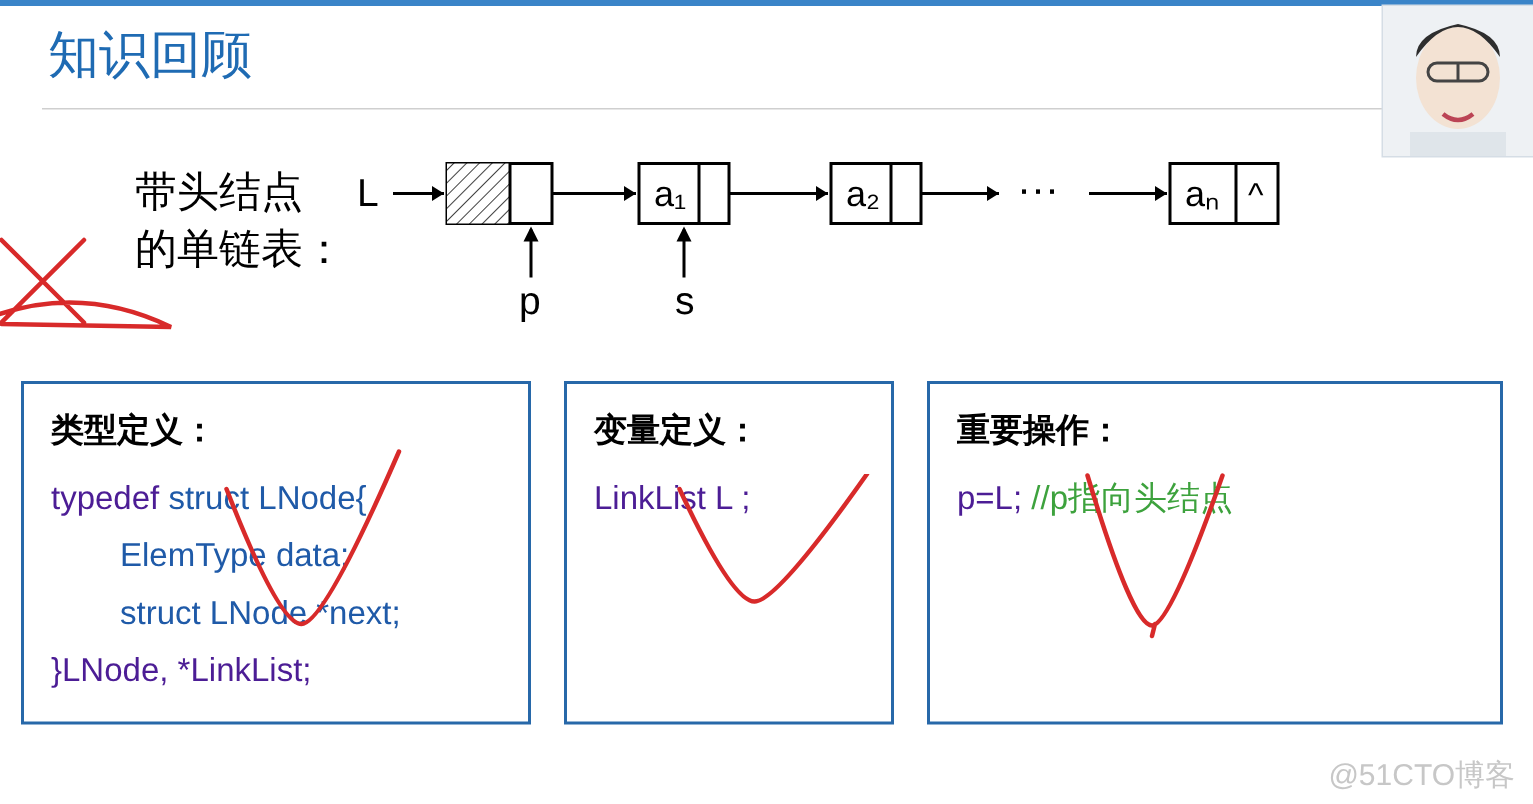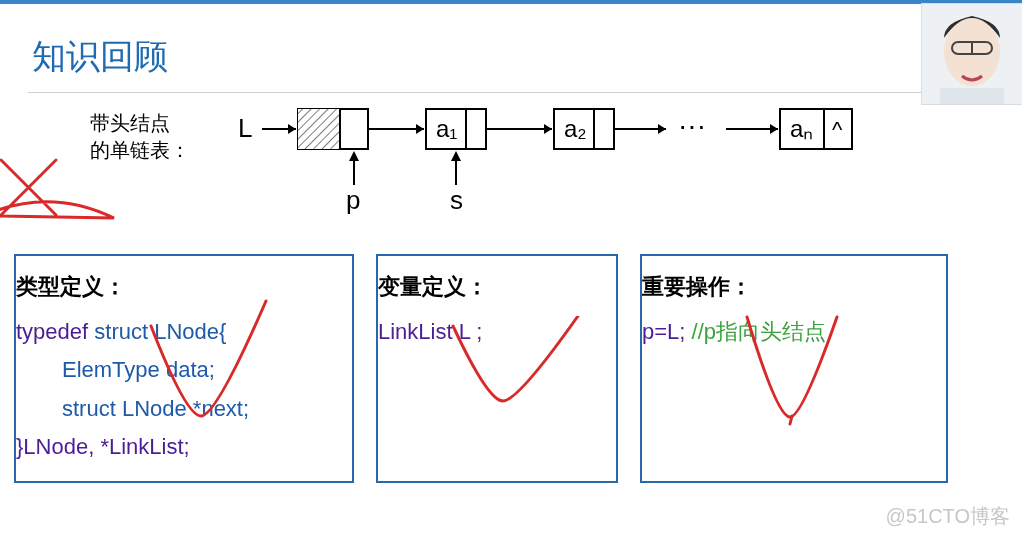--- a/index.html
+++ b/index.html
@@ -13,30 +13,30 @@
     position: relative;
   }
   .topbar {
     width: 100%;
     height: 4px;
     background: #3a84c8;
   }
   .title {
     color: #1f6bb3;
     font-size: 34px;
-    margin: 30px 0 12px 32px;
+    margin: 10px 0 12px 32px;
     font-weight: 400;
   }
   .title-rule {
     border: none;
     border-top: 1px solid #cfcfcf;
     margin: 0 28px 16px 28px;
   }
   .diagram-label {
-    font-size: 20px;
+    font-size: 28px;
     color: #000;
     position: absolute;
     top: 110px;
     left: 90px;
     line-height: 1.35;
     font-family: "KaiTi", "Microsoft YaHei", serif;
   }
   .diagram-wrap {
     position: absolute;
     left: 238px;
@@ -54,30 +54,30 @@
   .boxes {
     position: absolute;
     left: 14px;
     top: 254px;
     width: 996px;
     display: flex;
     gap: 22px;
   }
   .panel {
     border: 2px solid #2768a9;
-    padding: 12px 16px 14px 0;
+    padding: 12px 16px 14px 18px;
     box-sizing: border-box;
     font-size: 22px;
     line-height: 1.75;
     position: relative;
     background: #fff;
   }
   .panel.typedef { width: 340px; }
-  .panel.vardef  { width: 242px; }
-  .panel.opdef   { width: 308px; }
+  .panel.vardef  { width: 220px; }
+  .panel.opdef   { width: 384px; }
   .panel h3 {
     margin: 0 0 6px 0;
     font-size: 22px;
     font-weight: 700;
     color: #000;
     font-family: "KaiTi", "Microsoft YaHei", serif;
   }
   .kw1  { color: #4c1d95; }
   .kw2  { color: #1f5aa8; }
   .comm { color: #3da23d; }

